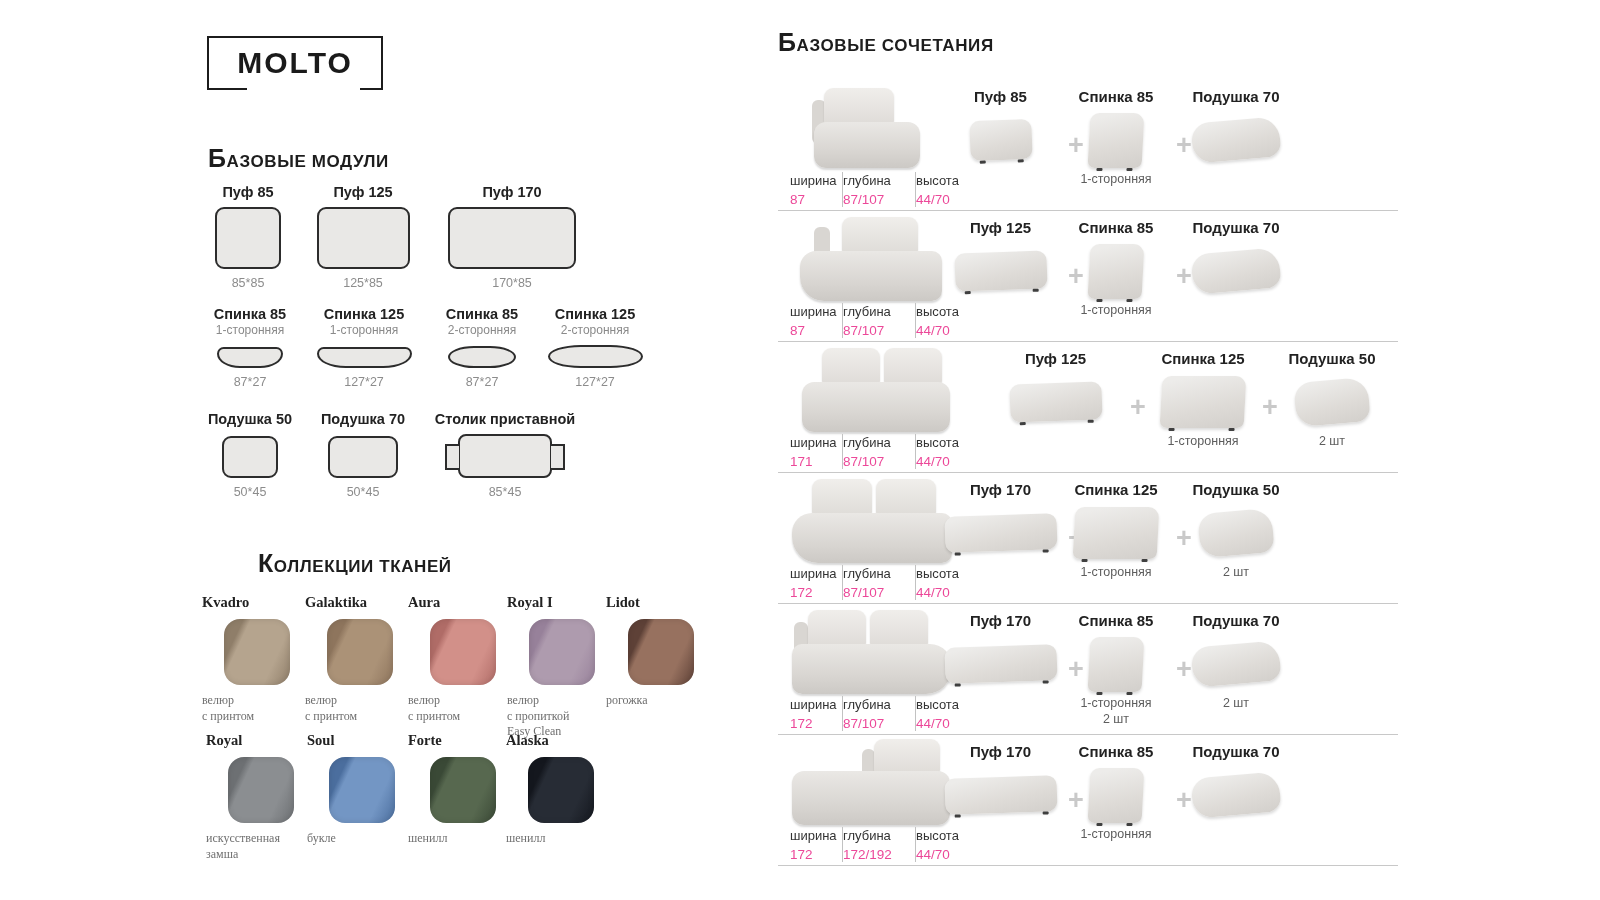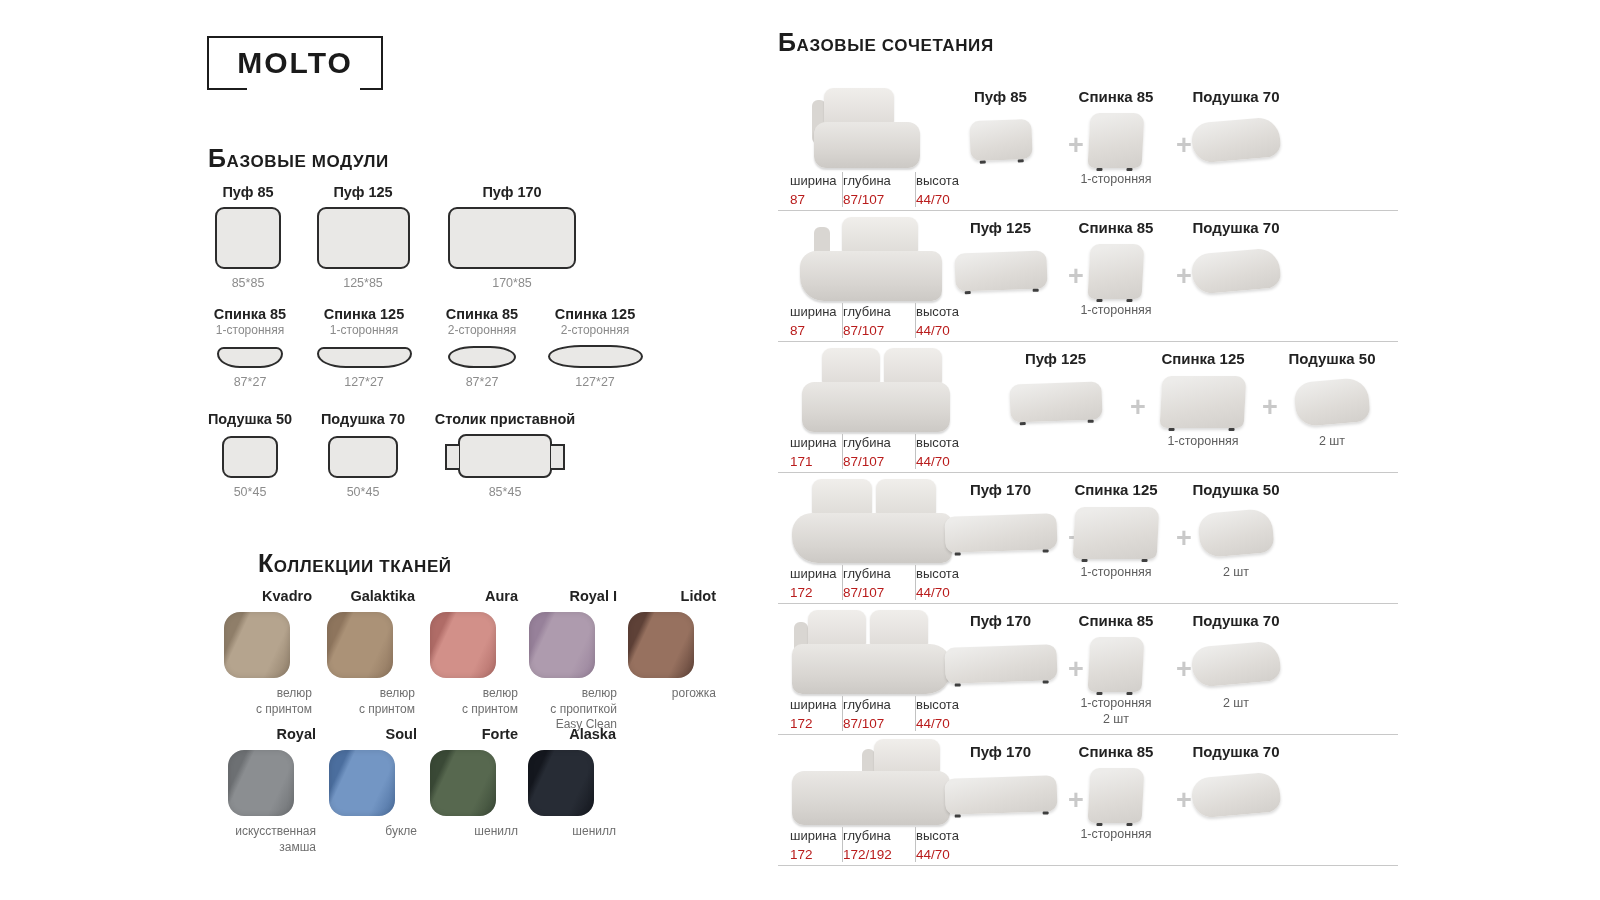--- a/index.html
+++ b/index.html
@@ -60,21 +60,21 @@
   .side-table{width:94px;height:44px;border-radius:8px;position:relative;}
   .side-table::before,.side-table::after{
     content:'';position:absolute;top:8px;width:12px;height:22px;background:#e9e8e6;border:2px solid #2c2c2c;
   }
   .side-table::before{left:-15px;border-right:none;}
   .side-table::after{right:-15px;border-left:none;}
   
   .fabric-row{position:absolute;left:0;width:760px;}
   .fr1{top:588px;}
   .fr2{top:726px;}
-  .fabric{position:absolute;top:0;text-align:right;}
+  .fabric{position:absolute;top:6px;text-align:left;font-family:Liberation Serif, serif;}
   .fr1 .fabric:nth-child(1){left:202px;width:110px}
   .fr1 .fabric:nth-child(2){left:305px;width:110px}
   .fr1 .fabric:nth-child(3){left:408px;width:110px}
   .fr1 .fabric:nth-child(4){left:507px;width:110px}
   .fr1 .fabric:nth-child(5){left:606px;width:110px}
   .fr2 .fabric:nth-child(1){left:206px;width:110px}
   .fr2 .fabric:nth-child(2){left:307px;width:110px}
   .fr2 .fabric:nth-child(3){left:408px;width:110px}
   .fr2 .fabric:nth-child(4){left:506px;width:110px}
   .f-name{font-size:14.5px;font-weight:bold;color:#222;margin-bottom:8px;}
@@ -109,21 +109,21 @@
   .v6 .s-back{display:block;left:78px;top:10px;width:13px;height:40px;}
   .v6 .s-c1{display:block;left:90px;top:0px;width:66px;height:40px;}
   .v6 .s-seat{display:block;left:8px;top:32px;width:158px;height:54px;}
   
   .spec{position:absolute;left:12px;top:92px;display:flex;}
   .spec-col{}
   .spec-col:nth-child(1){width:52px;}
   .spec-col:nth-child(2){width:72px;border-left:1px solid #c2c2c2;}
   .spec-col:nth-child(3){width:62px;border-left:1px solid #c2c2c2;}
   .spec-h{font-size:13px;color:#333;padding:1px 0 4px;}
-  .spec-v{font-size:13.5px;color:#b91c1c;}
+  .spec-v{font-size:13.5px;color:#ec4899;}
   
   .comp{position:absolute;top:8px;text-align:center;}
   .comp.c1{left:150px;width:145px;}
   .comp.c2{left:287px;width:102px;}
   .comp.c3{left:396px;width:124px;}
   .plus{position:absolute;top:50px;font-size:27px;font-weight:bold;color:#c9c9c9;}
   .plus.p1{left:290px;}
   .plus.p2{left:398px;}
   #combo-rows .combo-row:nth-child(3) .comp.c1{left:205px;}
   #combo-rows .combo-row:nth-child(3) .plus.p1{left:352px;}

